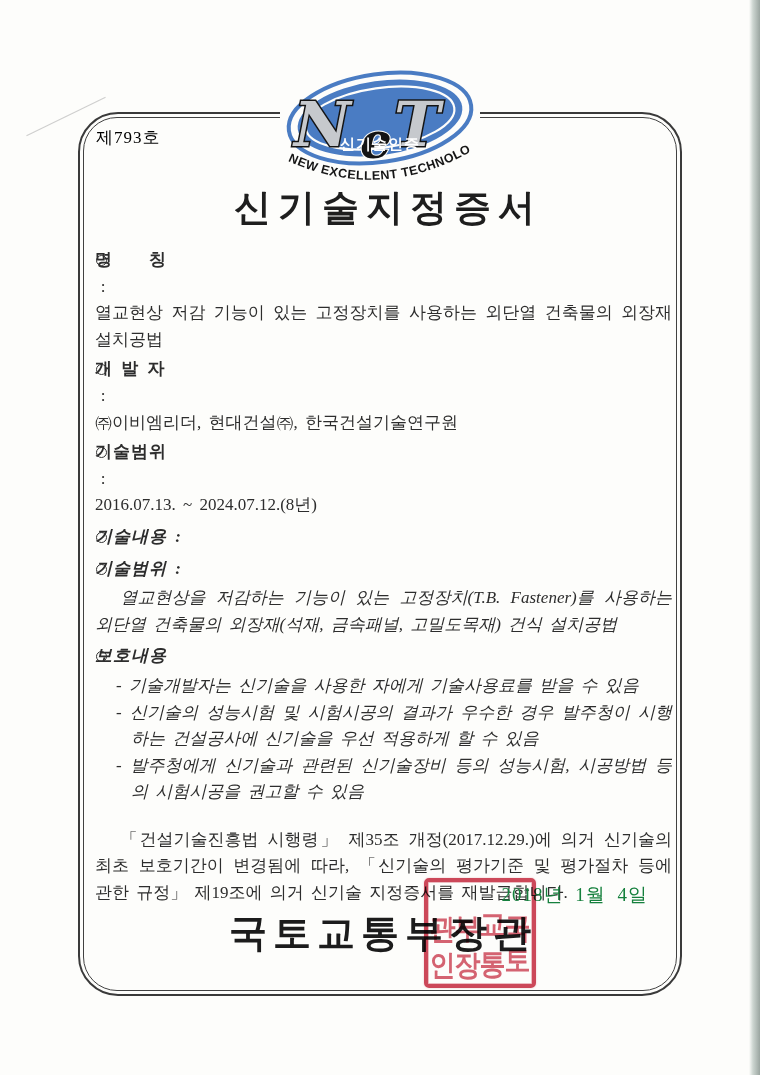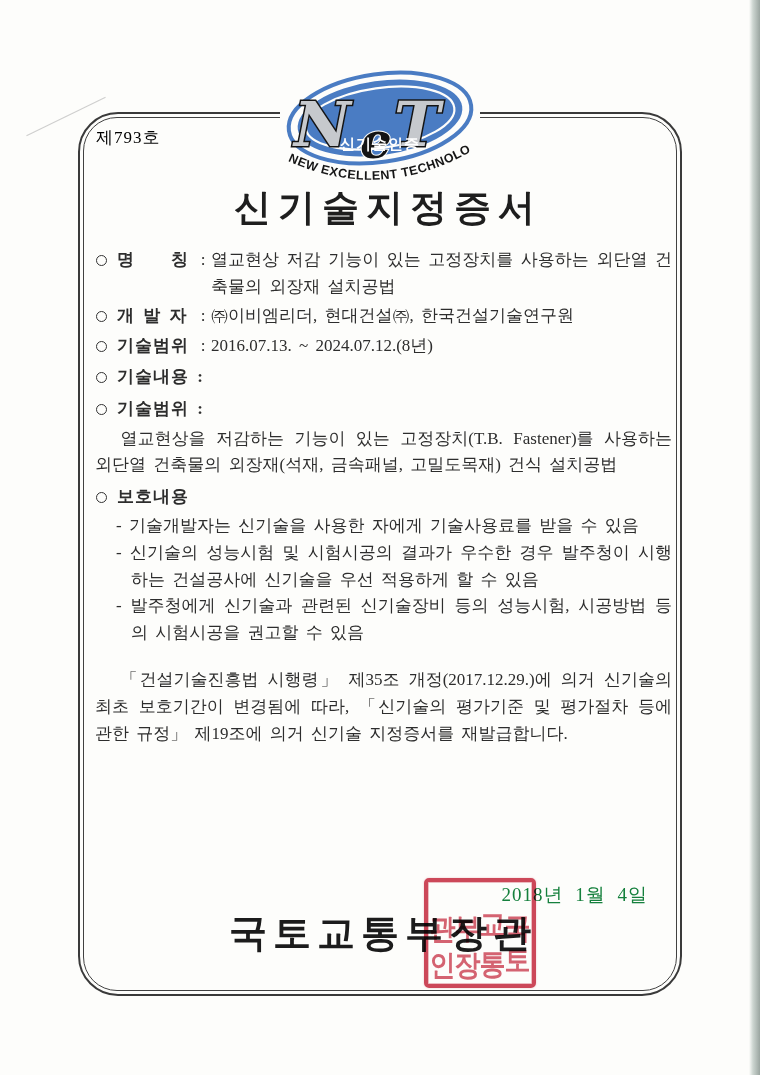--- a/index.html
+++ b/index.html
@@ -37,31 +37,31 @@
     position:absolute;left:78px;top:183px;width:604px;text-align:center;
     font-size:37px;font-weight:bold;letter-spacing:7px;padding-left:16px;box-sizing:border-box;
     color:#1e1e1e;font-family:"Liberation Sans","DejaVu Sans",sans-serif;
   }
   
   .content{
     position:absolute;left:95px;top:247px;width:577px;
     font-size:17px;line-height:26.6px;text-align:justify;
     word-spacing:3px;color:#2d2d2d;
   }
-  .row{display:flex;margin-bottom:3px;}
+  .row{display:flex;margin-bottom:3px;flex-direction:column;}
   .bullet{width:22px;flex:none;position:relative;}
   .bullet::before{
     content:"";position:absolute;left:1px;top:8px;width:9px;height:9px;
     border:1.6px solid #333;border-radius:50%;
   }
   .flabel{flex:none;width:78px;font-weight:bold;letter-spacing:1px;}
   .fcolon{flex:none;width:16px;text-align:center;}
   .fvalue{flex:1;text-align:justify;}
   .heading{font-weight:bold;letter-spacing:1px;}
-  .sect{margin-top:5px;}
+  .sect{margin-top:5px;font-style:italic;}
   .para{margin:0;text-indent:1.5em;}
   .dash-list div{padding-left:36px;text-indent:-15px;}
   .closing{margin-top:21px;text-indent:1.5em;}
   
   .date{
     position:absolute;right:112px;top:882px;font-size:19px;letter-spacing:1px;color:#15803d;
     word-spacing:6px;
   }
   .issuer{
     position:absolute;left:78px;top:908px;width:604px;text-align:center;

